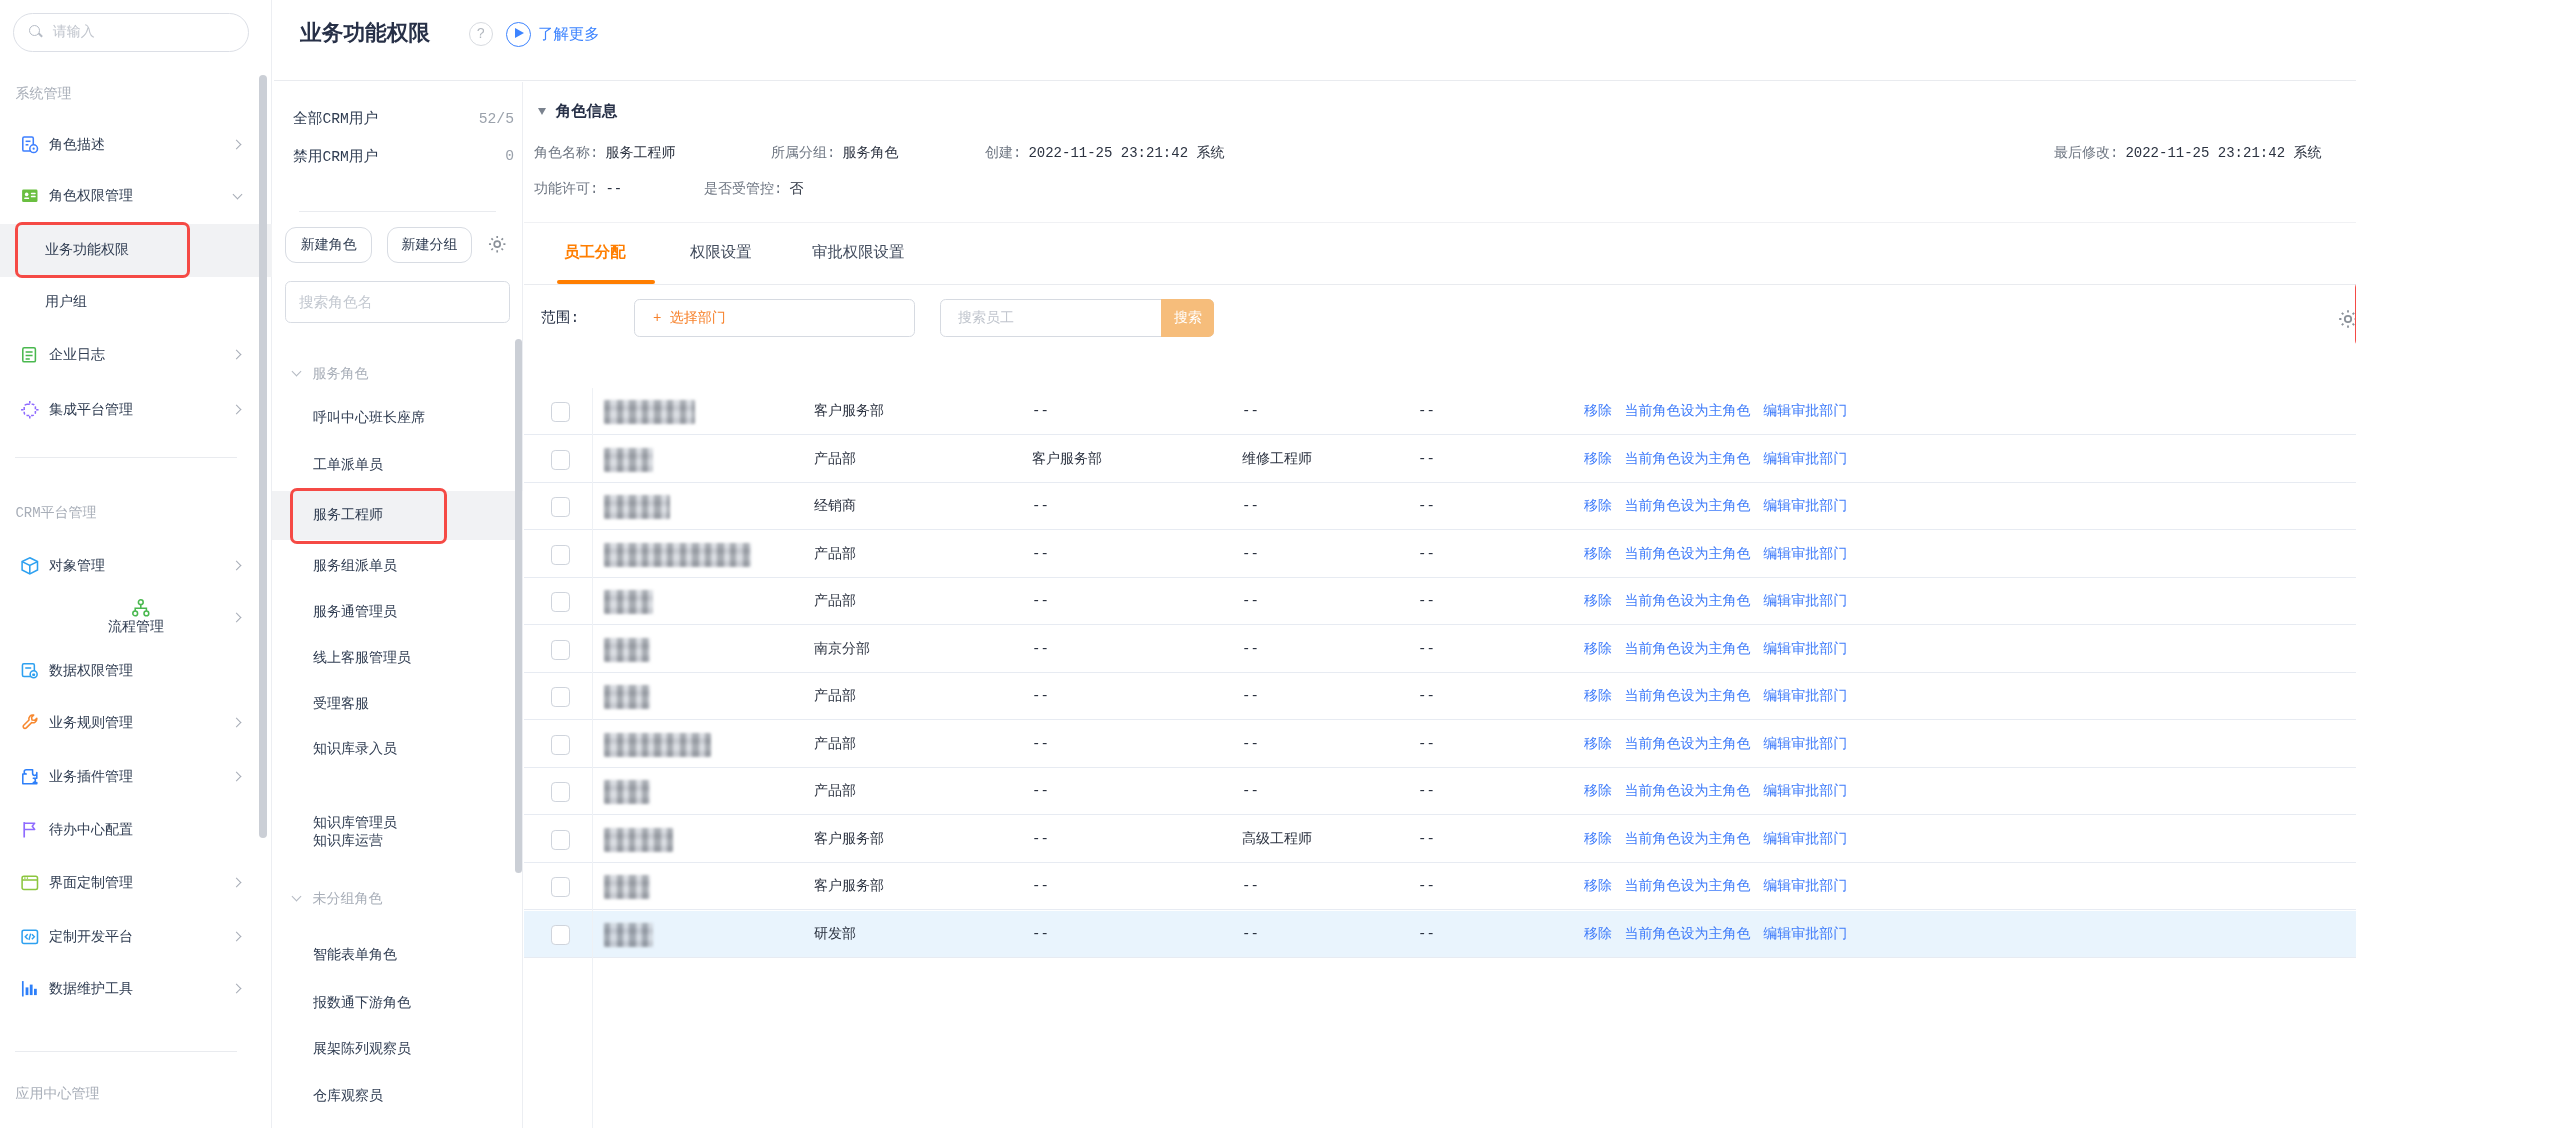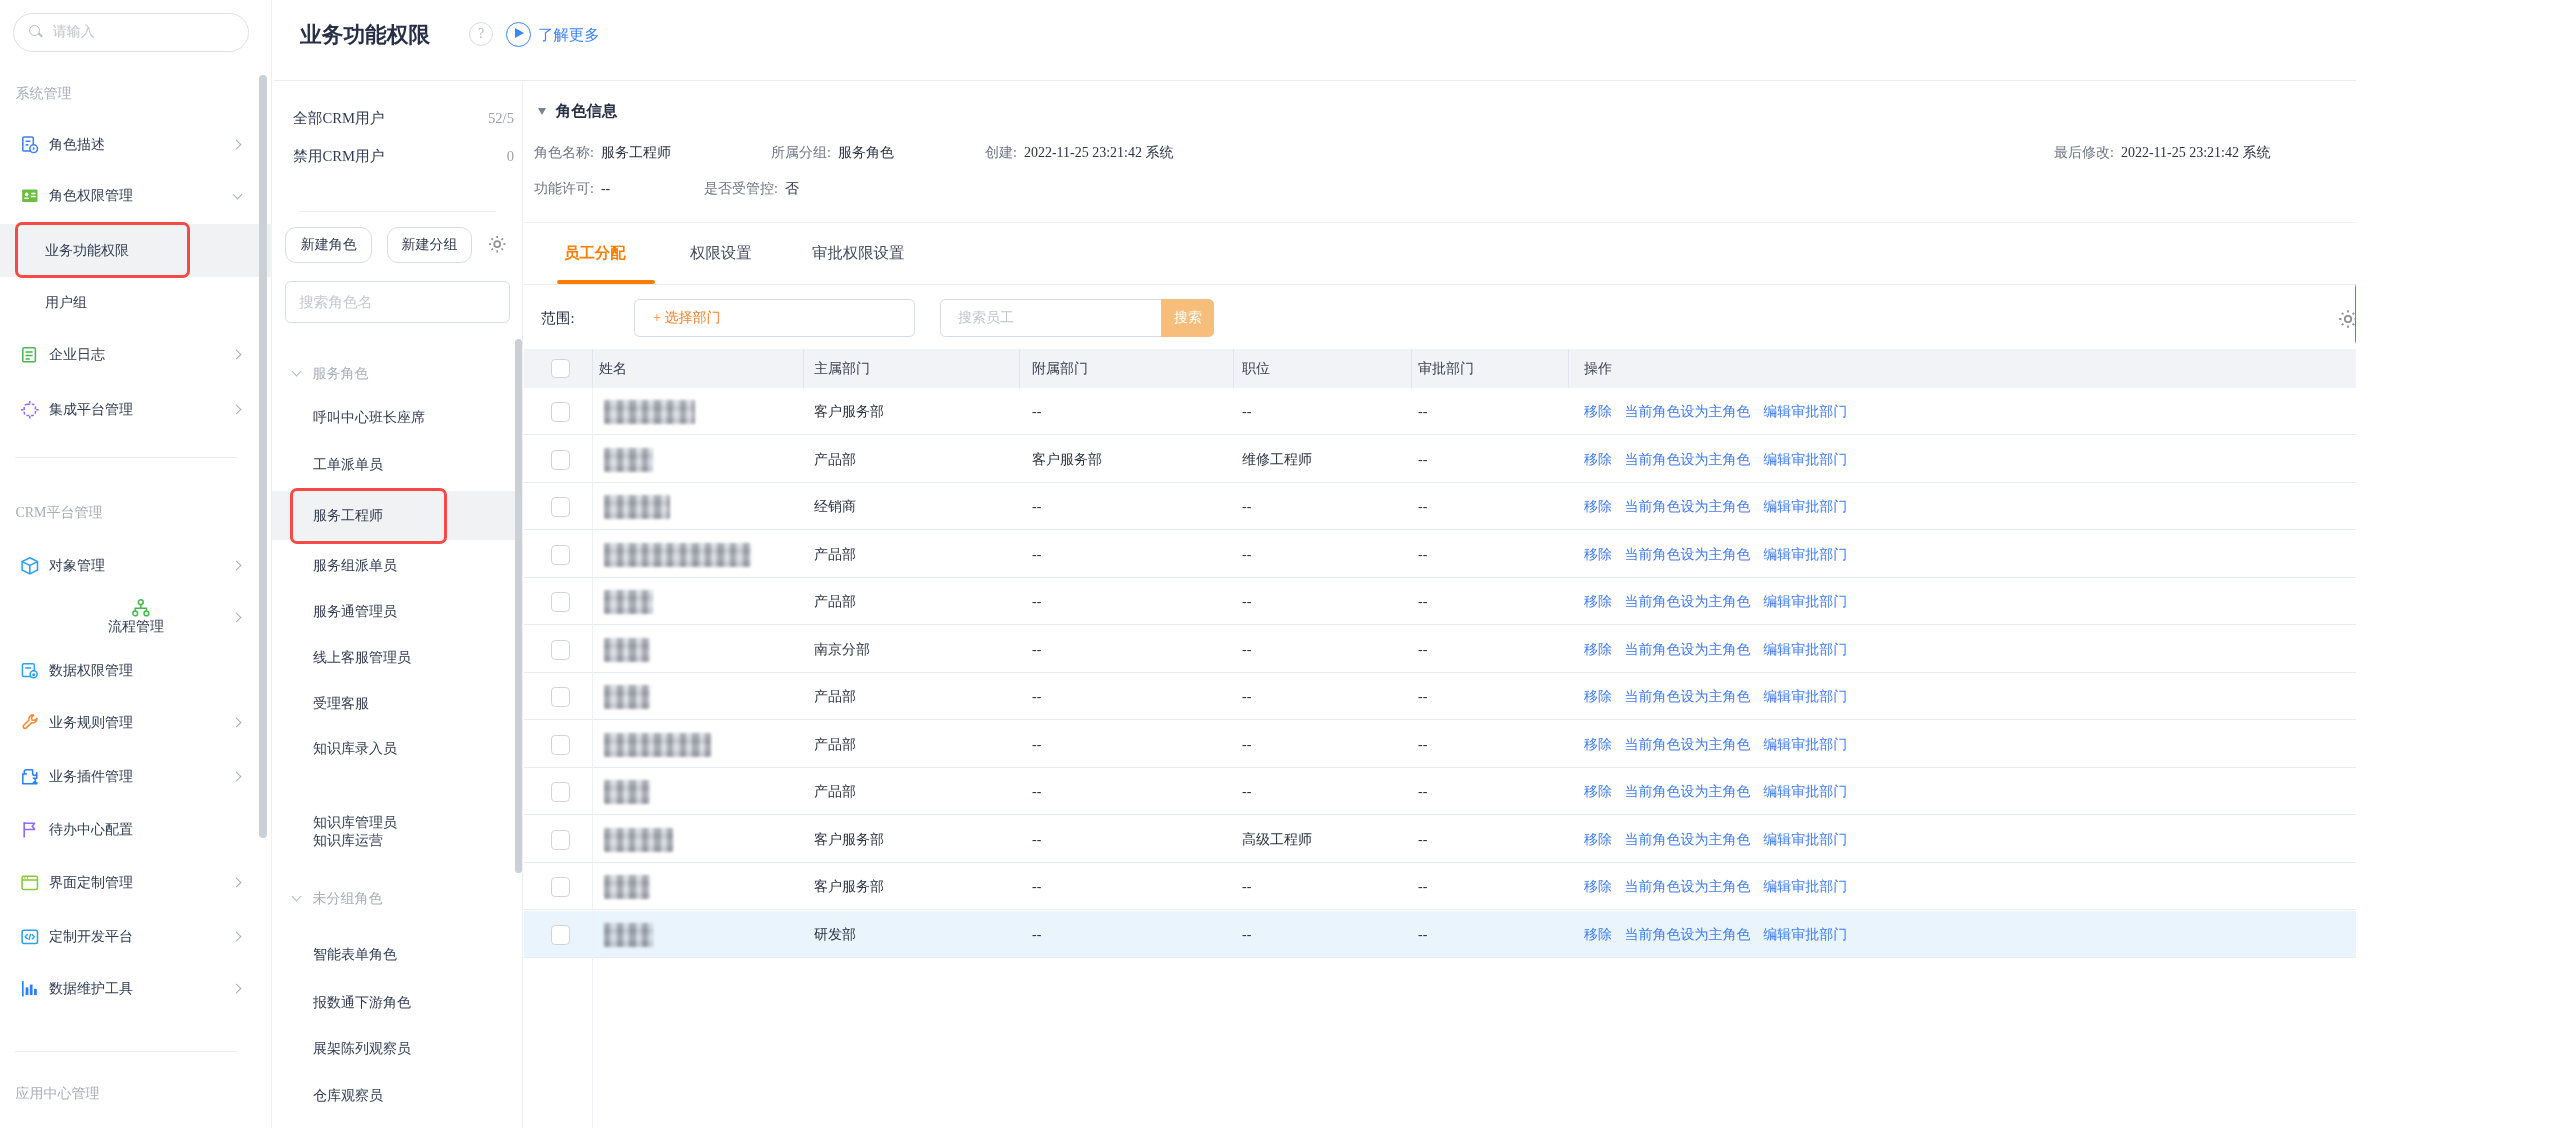--- a/index.html
+++ b/index.html
@@ -1,19 +1,19 @@
 <!DOCTYPE html>
 <html style="font-size:11.2px"><head>
 <meta charset="utf-8">
 <style>
   * { margin:0; padding:0; box-sizing:border-box; }
   html,body { background:#fff; }
   #root {
     position:relative; width:2356px; height:1129px; overflow:hidden;
-    background:#fff; font-family:Liberation Serif, serif; color:#2b3443;
+    background:#fff; font-family:Liberation Mono, monospace; color:#2b3443;
   }
 
   
   .sidebar { position:absolute; left:0; top:0; width:272px; height:1129px; background:#fff; border-right:1.4px solid #eceef2; }
   .side-search { position:absolute; left:12.6px; top:12.6px; width:236px; height:39px; border:1.4px solid #dcdfe6; border-radius:19.6px; display:flex; align-items:center; padding-left:15.4px; color:#c0c5cd; font-size:14px; background:#fff; }
   .mag { position:relative; width:14px; height:14px; margin-right:9.8px; }
   .mag::before { content:""; position:absolute; left:0; top:0; width:9px; height:9px; border:1.7px solid #b6bcc6; border-radius:50%; }
   .mag::after { content:""; position:absolute; left:9px; top:9px; width:4.9px; height:1.7px; background:#b6bcc6; transform:rotate(45deg); }
   .side-section { position:absolute; left:15.4px; height:28px; line-height:28px; color:#a8aeb8; font-size:14px; }
   .side-item { position:absolute; left:0; width:272px; height:39px; display:flex; align-items:center; font-size:14px; color:#2f3c51; cursor:pointer; }
@@ -346,35 +346,20 @@
       <g stroke="#8b9199" stroke-width="1.8" fill="none">
         <circle cx="12" cy="12" r="3.2"></circle>
         <path d="M12 3.2v2.2M12 18.6v2.2M3.2 12h2.2M18.6 12h2.2M5.8 5.8l1.6 1.6M16.6 16.6l1.6 1.6M18.2 5.8l-1.6 1.6M7.4 16.6 5.8 18.2"></path>
       </g>
     </svg>
 
   <button class="btn-primary">添加员工</button>
   <button class="btn-more">···</button>
   <div class="anno" style="left:2355px; top:281px; width:156px; height:66px;"></div>
 
-  <div class="thead">
-    <div class="cbx" style="top:9.8px;"></div>
-    <div class="th" style="left:75px;">姓名</div>
-    <div class="th" style="left:290px;">主属部门</div>
-    <div class="th" style="left:508px;">附属部门</div>
-    <div class="th" style="left:718px;">职位</div>
-    <div class="th" style="left:894px;">审批部门</div>
-    <div class="th" style="left:1060px;">操作</div>
-    <div class="vsep" style="left:68px;"></div>
-    <div class="vsep" style="left:279px;"></div>
-    <div class="vsep" style="left:495px;"></div>
-    <div class="vsep" style="left:709px;"></div>
-    <div class="vsep" style="left:887px;"></div>
-    <div class="vsep" style="left:1044px;"></div>
-  </div>
 
   <div class="trow" style="top:388px;">
     <div class="cbx"></div>
     <div class="name-blur" style="width:91px;"></div>
     <div class="cell" style="left:290px;">客户服务部</div>
     <div class="cell" style="left:508px;">--</div>
     <div class="cell" style="left:718px;">--</div>
     <div class="cell" style="left:894px;">--</div>
     <div class="cell ops" style="left:1060px;"><span class="lnk">移除</span><span class="lnk">当前角色设为主角色</span><span class="lnk">编辑审批部门</span></div>
   </div>

